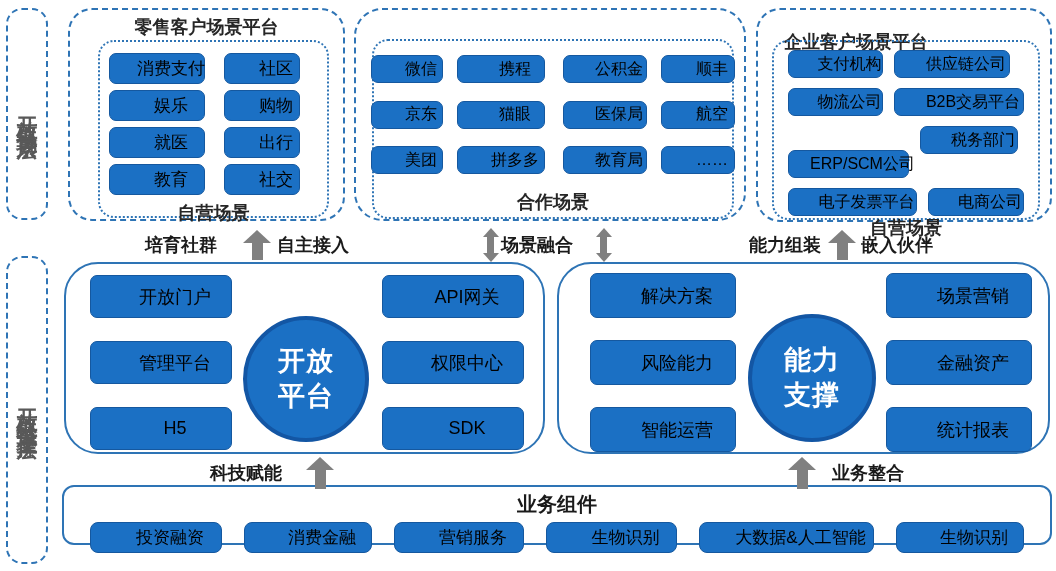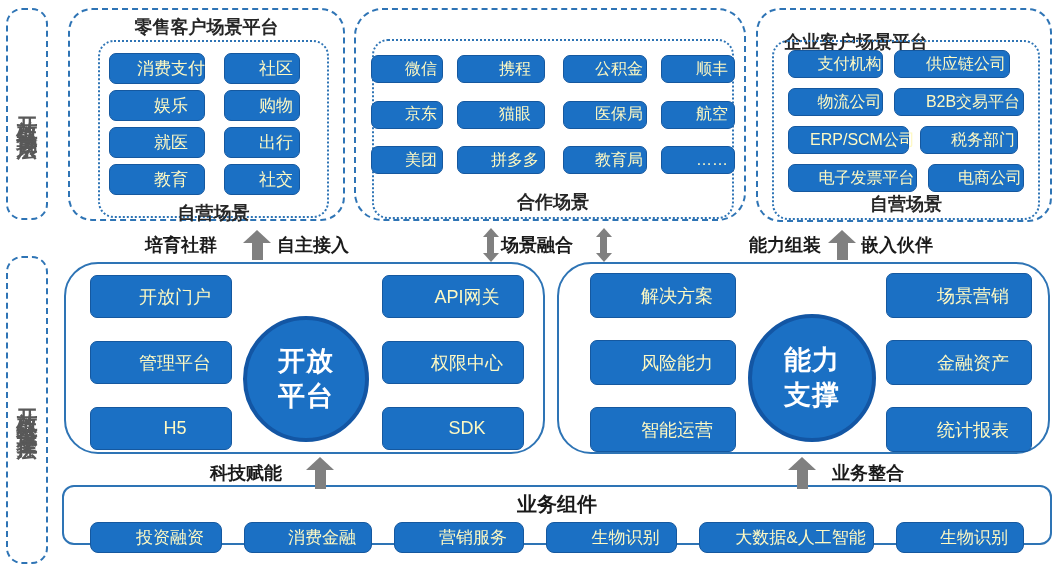--- a/index.html
+++ b/index.html
@@ -23,21 +23,21 @@
   .dot-box {
     position:absolute; box-sizing:border-box;
     border:2px dotted #2e74b5; border-radius:16px;
     display:flex; flex-direction:column;
   }
   .section-title { font-size:18px; font-weight:bold; color:#262626; white-space:nowrap; }
   .footer-label { font-size:18px; font-weight:bold; color:#262626; text-align:center; margin-top:auto; padding-bottom:3px; }
   
   .btn {
     box-sizing:border-box; background:#1b70c4; border:1px solid #15589f;
-    border-radius:7px; color:#fef9c3; font-size:17px;
+    border-radius:7px; color:#000000; font-size:17px;
     display:flex; align-items:center; justify-content:center; white-space:nowrap;padding-left:28px;
   }
   .btn.sm { font-size:16px; }
   
   .r-rows { padding:11px 0 0 9px; }
   .r-row { display:flex; gap:19px; margin-bottom:6px; }
   
   .pgrid { display:flex; justify-content:center; gap:9px; padding-top:14px; }
   .pgroup { display:grid; row-gap:13px; column-gap:14px; }
   .pgroup.gl { grid-template-columns:72px 88px; }
@@ -148,21 +148,21 @@
       <div class="e-rows">
         <div class="e-row">
           <div class="btn sm" style="width:95px;">支付机构</div>
           <div class="btn sm" style="width:116px;">供应链公司</div>
         </div>
         <div class="e-row">
           <div class="btn sm" style="width:95px;">物流公司</div>
           <div class="btn sm" style="width:130px;">B2B交易平台</div>
         </div>
         <div class="e-row">
-          <div class="btn sm" style="width:121px;">ERP/SCM公司</div>
+          <div class="btn sm" style="width:121px;margin-top:24px;">ERP/SCM公司</div>
           <div class="btn sm" style="width:98px;">税务部门</div>
         </div>
         <div class="e-row" style="margin-bottom:0;">
           <div class="btn sm" style="width:129px;">电子发票平台</div>
           <div class="btn sm" style="width:96px;">电商公司</div>
         </div>
       </div>
       <div class="footer-label">自营场景</div>
     </div>
   </div>

